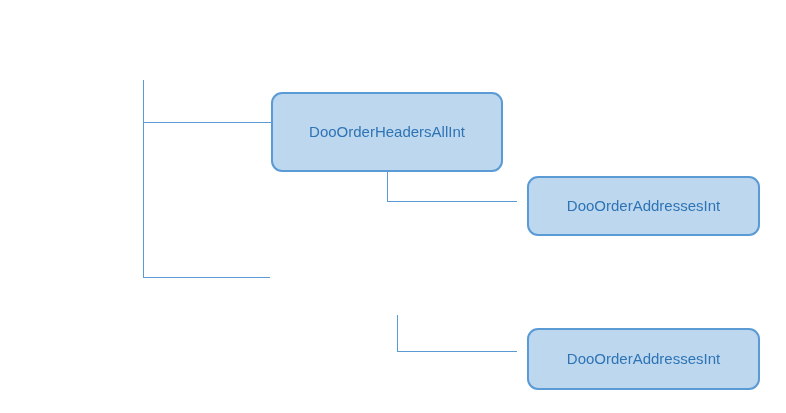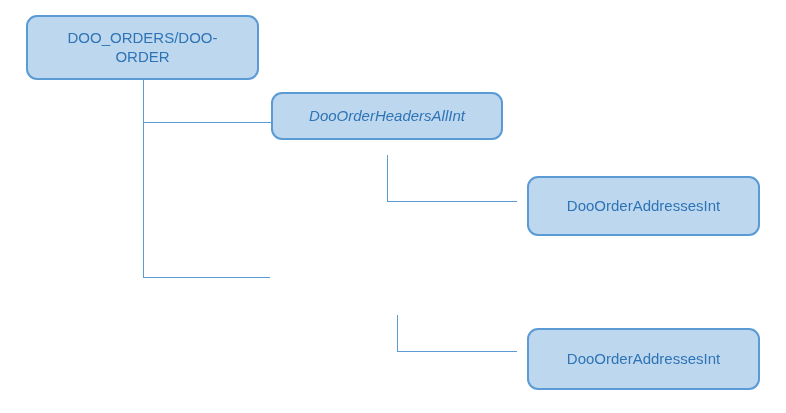--- a/index.html
+++ b/index.html
@@ -68,25 +68,22 @@
   <div class="connector v" style="left:143px; top:80px;  height:198px;"></div>
   <div class="connector h" style="left:143px; top:122px; width:128px;"></div>
   <div class="connector h" style="left:143px; top:277px; width:127px;"></div>
 
   <div class="connector v" style="left:387px; top:155px; height:46px;"></div>
   <div class="connector h" style="left:387px; top:201px; width:130px;"></div>
 
   <div class="connector v" style="left:397px; top:315px; height:36px;"></div>
   <div class="connector h" style="left:397px; top:351px; width:120px;"></div>
 
-  <div class="node" style="left:26px; top:15px; width:233px; height:65px;">
-    <span class="node-label narrow">DOO_ORDERS/DOO-ORDER</span>
-  </div>
 
-  <div class="node" style="left:271px; top:92px; width:232px; height:48px;font-style:italic;">
+  <div class="node" style="left:271px; top:92px; width:232px; height:80px;">
     <span class="node-label">DooOrderHeadersAllInt</span>
   </div>
 
   <div class="node stacked" style="left:527px; top:176px; width:233px; height:60px;">
     <span class="node-label">DooOrderAddressesInt</span>
   </div>
 
 
   <div class="node stacked" style="left:527px; top:328px; width:233px; height:62px;">
     <span class="node-label">DooOrderAddressesInt</span>

